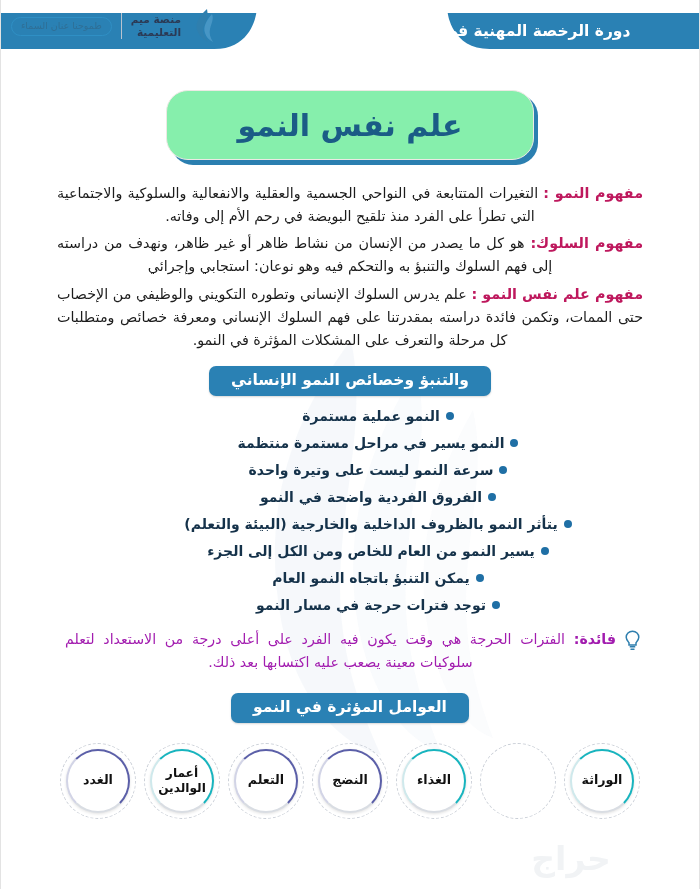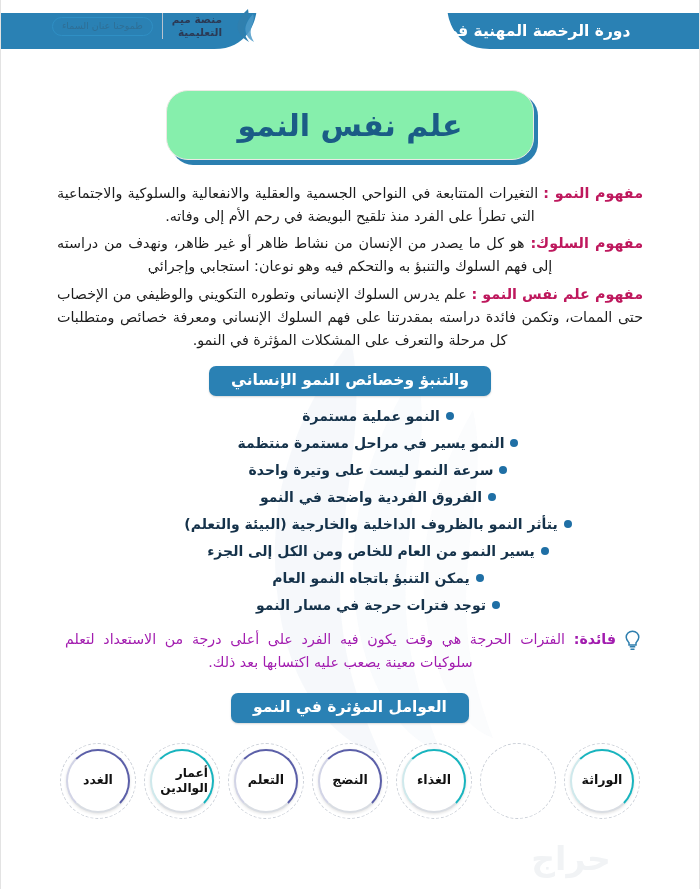--- a/index.html
+++ b/index.html
@@ -90,21 +90,21 @@
     font-size: 15.5px;
     font-weight: bold;
     letter-spacing: 0.2px;
     z-index: 2;
     white-space: nowrap;
   }
 
   .brand {
     position: absolute;
     top: 8px;
-    right: 442px;
+    right: 483px;
     display: flex;
     flex-direction: row;
     align-items: center;
     gap: 9px;
     z-index: 4;
   }
 
   .brand-mark {
     width: 26px;
     height: 36px;
@@ -330,21 +330,20 @@
     border-bottom-color: #d9dde3;
     border-left-color: #d2d4e6;
   }
 
   .circle-label {
     font-size: 12.6px;
     font-weight: bold;
     color: #111111;
     line-height: 1.18;
     padding: 0 4px;
-    text-align: right;
   }
   .circle-label.two-line { font-size: 12.2px; }
 </style>
 </head>
 <body>
 
 <div class="page">
 
   <div class="bg-watermark">
     <svg viewBox="0 0 330 430" xmlns="http://www.w3.org/2000/svg">

